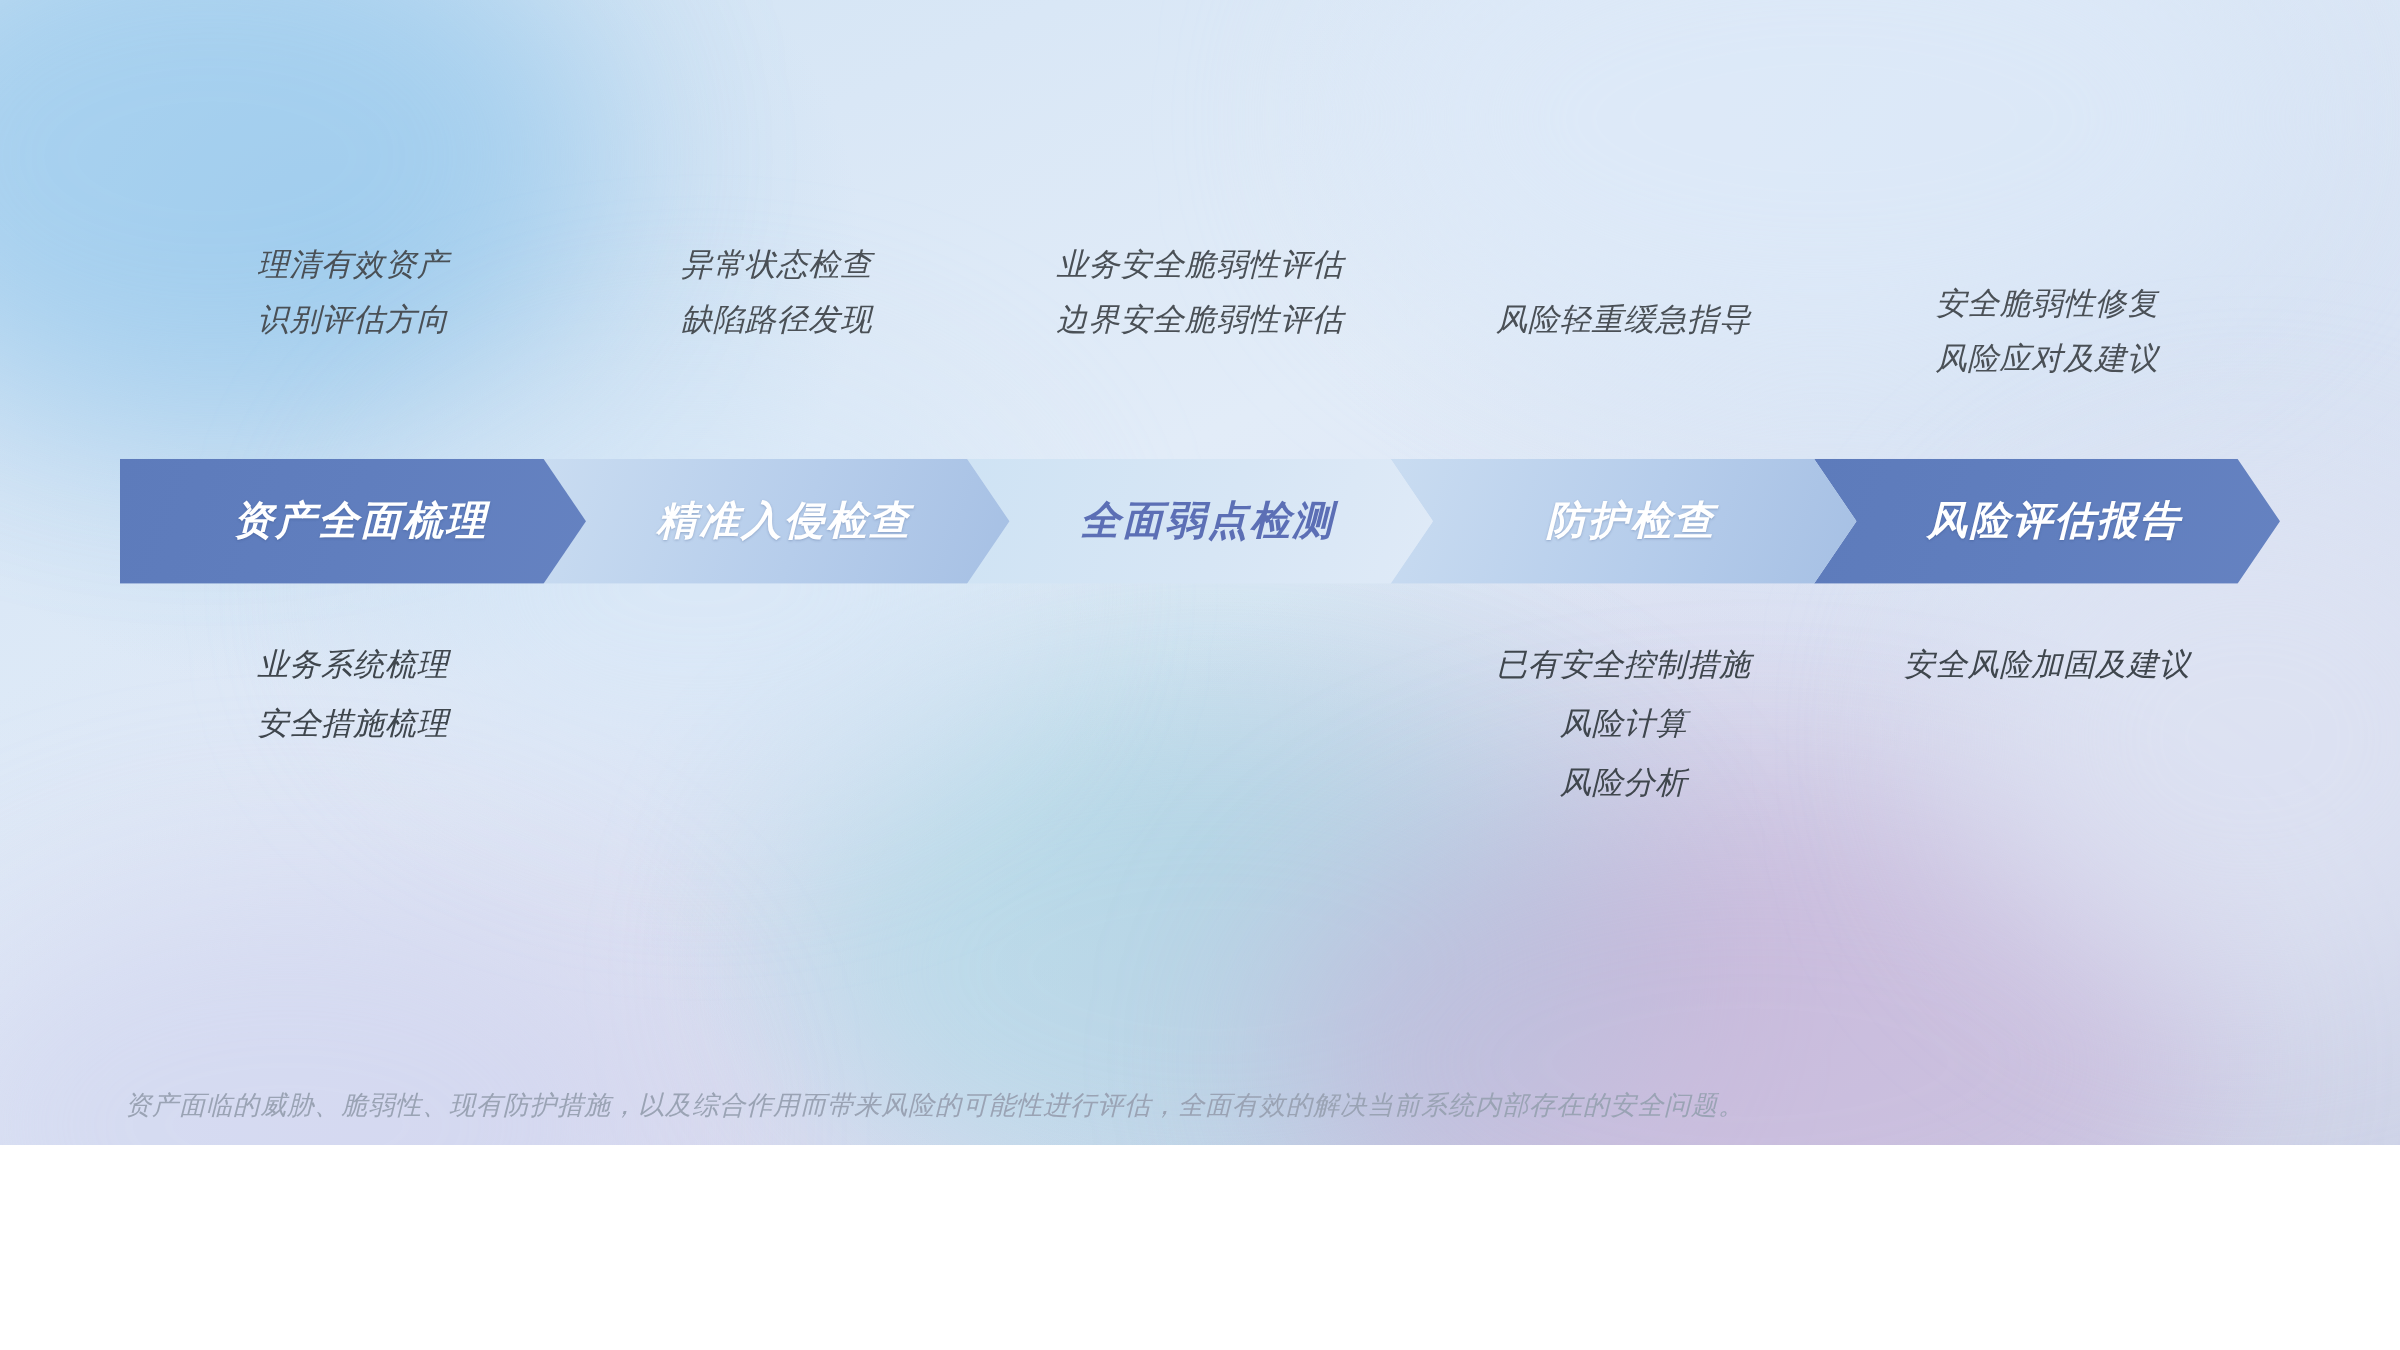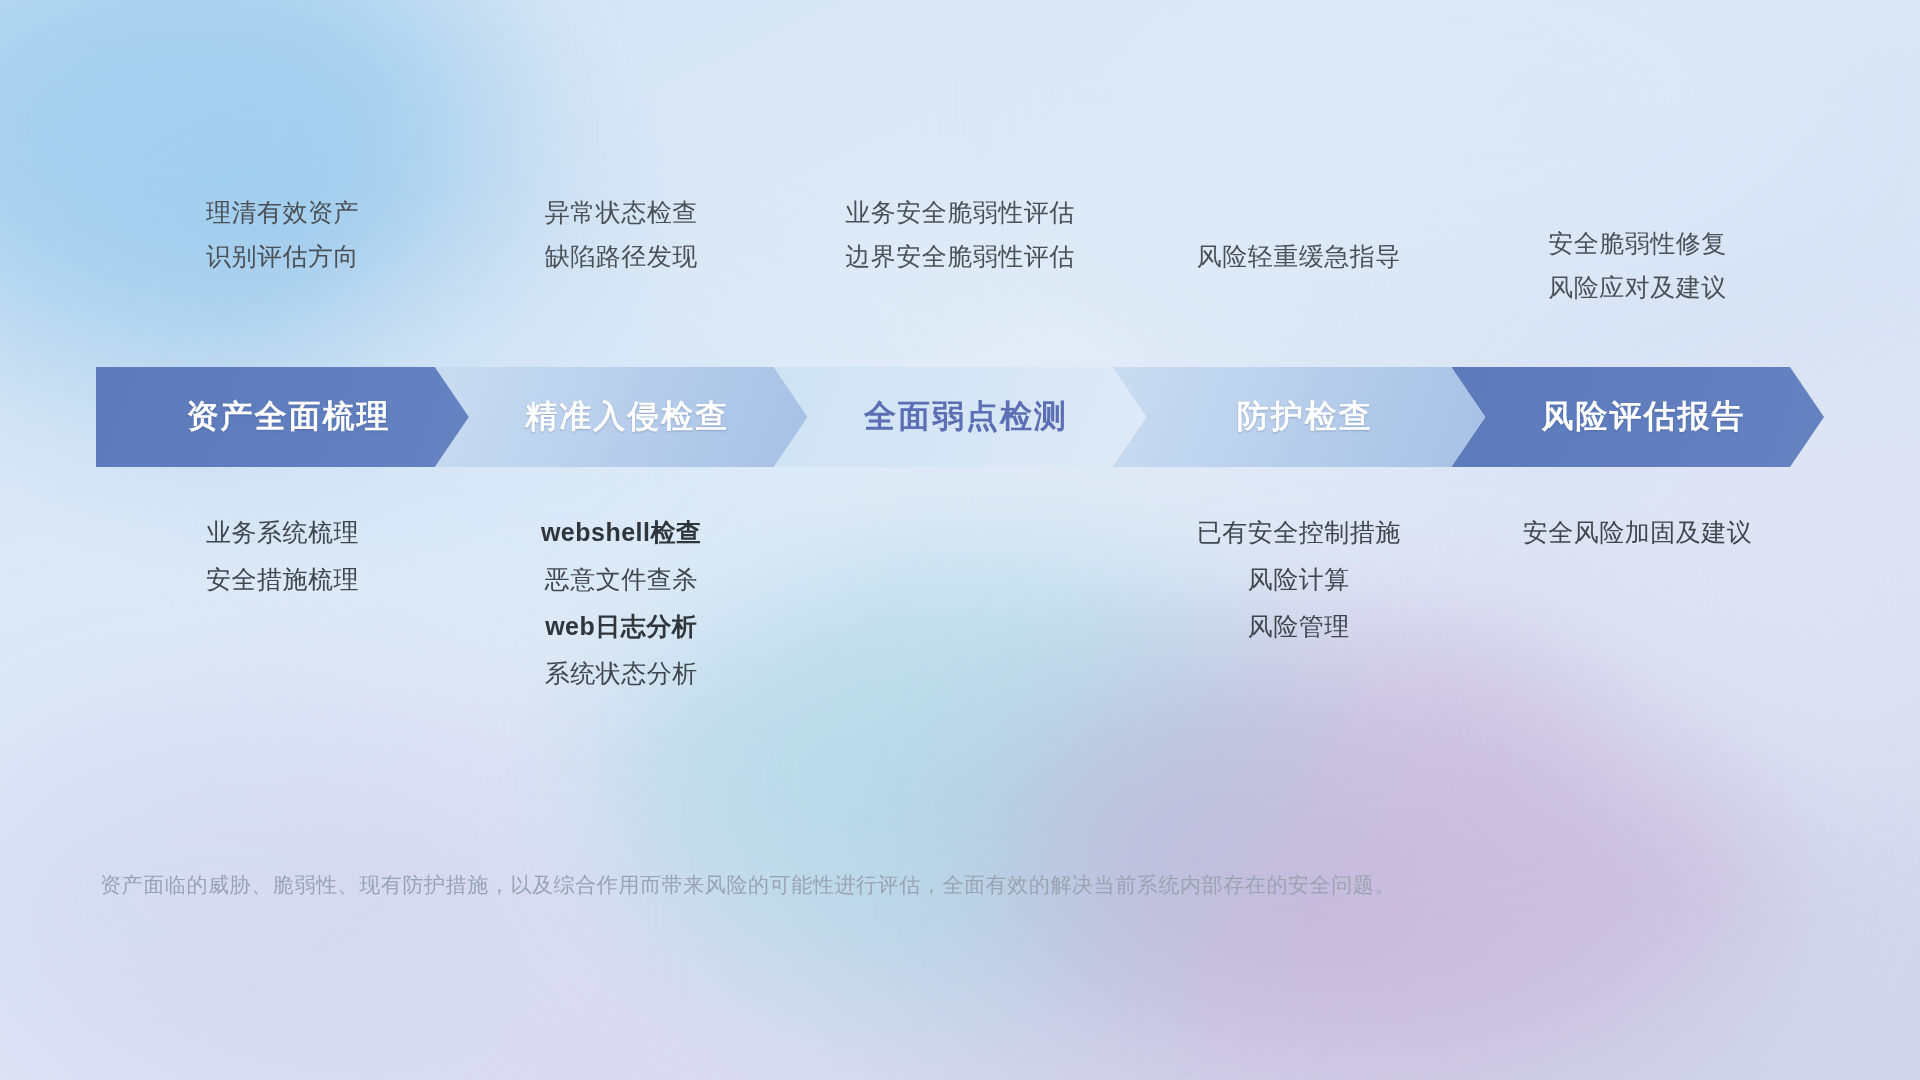--- a/index.html
+++ b/index.html
@@ -8,29 +8,30 @@
   html, body {
     width: 1920px;
     height: 1080px;
     overflow: hidden;
     font-family: "Liberation Sans", "DejaVu Sans", sans-serif;
   }
 
   #stage {
     position: relative;
     width: 1920px;
-    height: 1080px;
+    height: 916px;
     background:
       radial-gradient(860px 560px at 68% 84%, rgba(196,178,214,0.55) 0%, rgba(196,178,214,0.0) 62%),
       radial-gradient(700px 460px at 50% 74%, rgba(168,214,226,0.50) 0%, rgba(168,214,226,0.0) 66%),
       radial-gradient(620px 520px at 14% 22%, rgba(168,206,234,0.62) 0%, rgba(168,206,234,0.0) 68%),
       radial-gradient(900px 680px at 86% 14%, rgba(206,222,242,0.70) 0%, rgba(206,222,242,0.0) 70%),
       radial-gradient(1100px 700px at 30% 96%, rgba(214,206,234,0.45) 0%, rgba(214,206,234,0.0) 70%),
       linear-gradient(155deg, #cfe3f3 0%, #d9e7f6 22%, #e2ecf8 44%, #dfe6f5 64%, #d7dcef 82%, #cfd4e8 100%);
     overflow: hidden;
+    font-style: italic;
   }
 
   
   .blob { position: absolute; border-radius: 50%; filter: blur(72px); pointer-events: none; }
   .blob.b1 { left: -140px; top: -90px;  width: 620px; height: 430px; background: rgba(140,196,236,0.55); }
   .blob.b2 { left: 1080px; top: -120px; width: 760px; height: 430px; background: rgba(222,233,248,0.75); }
   .blob.b3 { left: 620px;  top: 560px;  width: 700px; height: 430px; background: rgba(166,216,228,0.45); }
   .blob.b4 { left: 1020px; top: 640px;  width: 760px; height: 420px; background: rgba(196,174,214,0.48); }
   .blob.b5 { left: -80px;  top: 700px;  width: 620px; height: 400px; background: rgba(206,212,238,0.55); }
   .blob.b6 { left: 300px;  top: 300px;  width: 520px; height: 340px; background: rgba(214,232,247,0.55); }
@@ -161,41 +162,35 @@
           <div class="bot-notes" style="top: 517px;">
             <div class="item">业务系统梳理</div>
             <div class="item">安全措施梳理</div>
           </div>
         </div>
         <div class="col" style="left: 338.8px; width: 372.8px; height: 1080px;">
           <div class="top-notes" style="bottom: 809px;">
             <div class="note">异常状态检查</div>
             <div class="note">缺陷路径发现</div>
           </div>
-          <div class="bot-notes" style="top: 517px;">
-            <div class="item strong">webshell检查</div>
-            <div class="item">恶意文件查杀</div>
-            <div class="item strong">web日志分析</div>
-            <div class="item">系统状态分析</div>
-          </div>
         </div>
         <div class="col" style="left: 677.6px; width: 372.8px; height: 1080px;">
           <div class="top-notes" style="bottom: 809px;">
             <div class="note">业务安全脆弱性评估</div>
             <div class="note">边界安全脆弱性评估</div>
           </div>
         </div>
         <div class="col" style="left: 1016.4px; width: 372.8px; height: 1080px;">
           <div class="top-notes" style="bottom: 809px;">
             <div class="note">风险轻重缓急指导</div>
           </div>
           <div class="bot-notes" style="top: 517px;">
             <div class="item">已有安全控制措施</div>
             <div class="item">风险计算</div>
-            <div class="item">风险管理</div>
+            <div class="item">风险分析</div>
           </div>
         </div>
         <div class="col" style="left: 1355.2px; width: 372.8px; height: 1080px;">
           <div class="top-notes" style="bottom: 778px;">
             <div class="note">安全脆弱性修复</div>
             <div class="note">风险应对及建议</div>
           </div>
           <div class="bot-notes" style="top: 517px;">
             <div class="item">安全风险加固及建议</div>
           </div>

